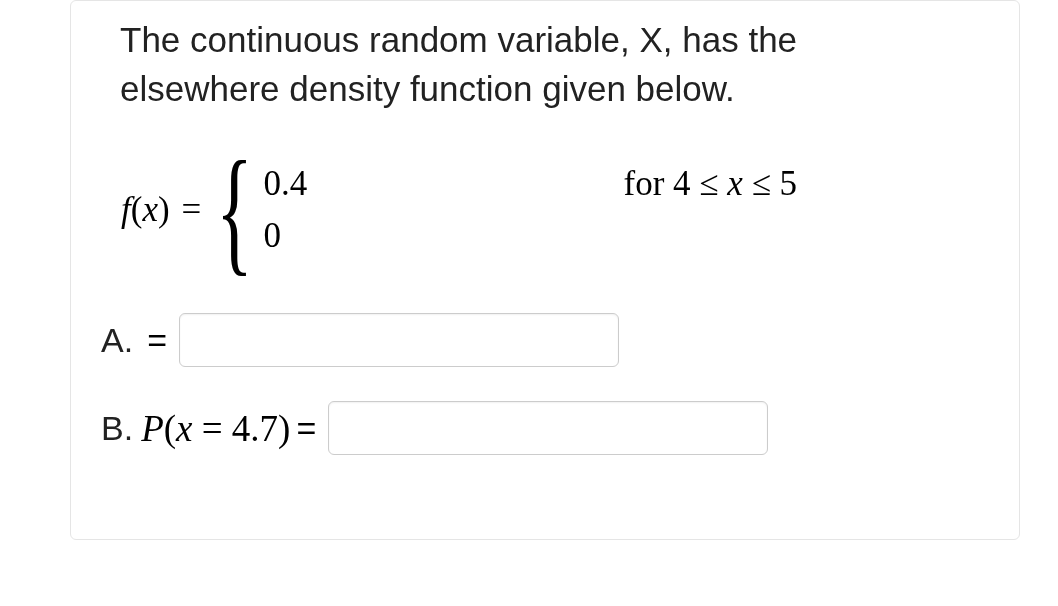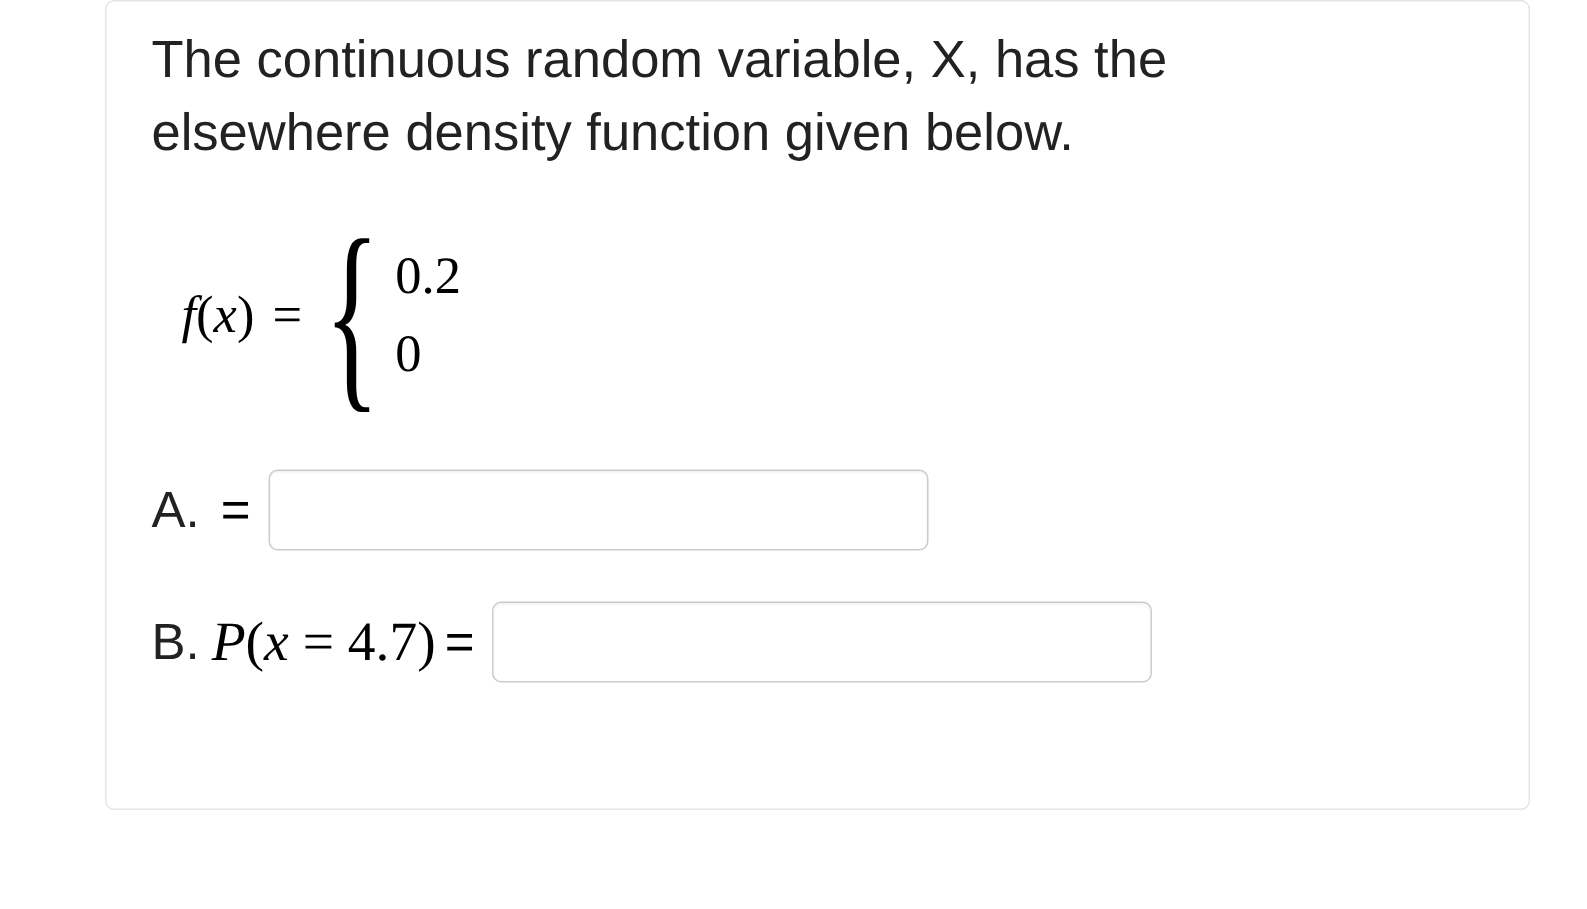--- a/index.html
+++ b/index.html
@@ -18,20 +18,21 @@
       border-radius: 6px;
       margin: 0 0 0 70px;
       padding: 14px 30px 50px 30px;
       width: 950px;
     }
     .intro {
       font-size: 35px;
       color: #222;
       line-height: 1.4;
       margin-bottom: 34px;
+      margin-left: 19px;
     }
     .piecewise {
       display: flex;
       align-items: center;
       font-family: 'Times New Roman', Times, serif;
       font-size: 35px;
       margin-bottom: 40px;
       margin-left: 20px;
     }
     .fx {
@@ -111,21 +112,24 @@
   </div>
 
   <div class="piecewise">
     <span class="fx">
       <span class="mvar">f</span><span class="upright">(</span><span class="mvar">x</span><span class="upright">)</span>
     </span>
     <span class="equals upright">=</span>
     <span class="brace upright">{</span>
     <div class="cases">
       <div class="case-row">
-        <span class="case-val upright">0.2</span>
+        <span class="case-val upright">0.4</span>
+        <span class="case-cond upright">
+          <span>for </span><span class="upright">4 ≤ </span><span class="mvar">x</span><span class="upright"> ≤ 5</span>
+        </span>
       </div>
       <div class="case-row">
       </div>
       <div class="case-row">
         <span class="case-val upright">0</span>
       </div>
     </div>
   </div>
 
   <div class="question-row">

